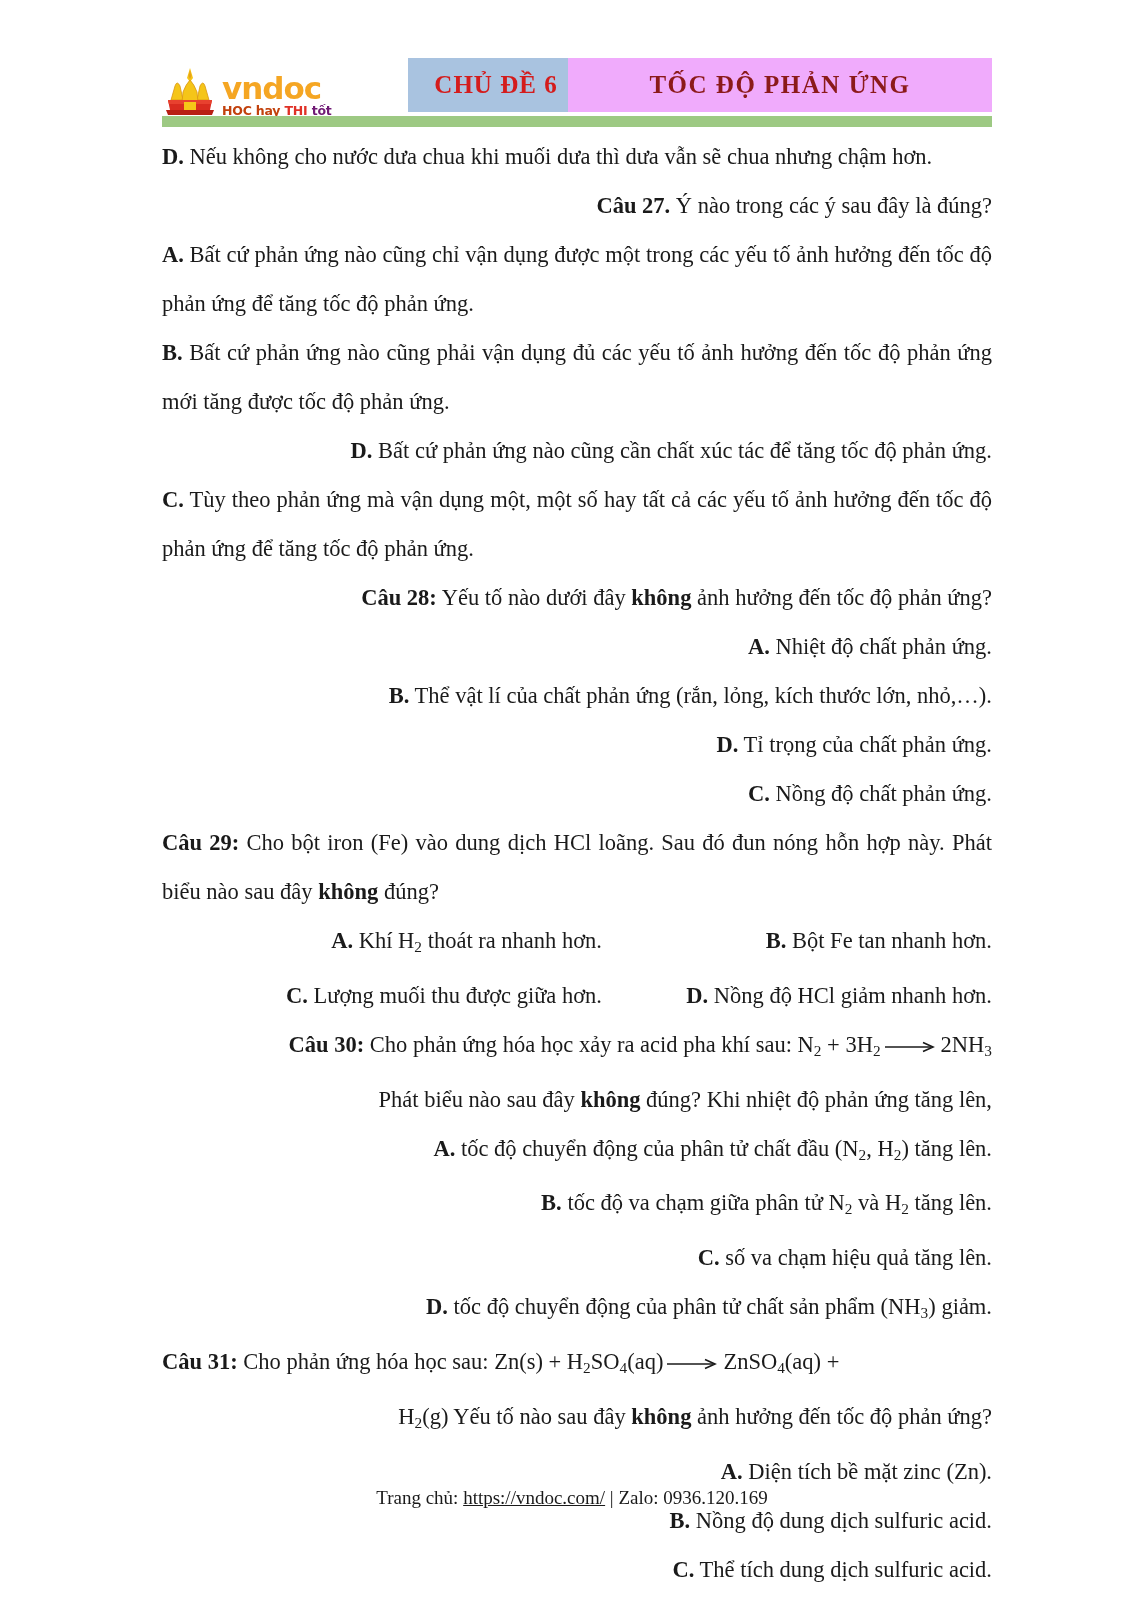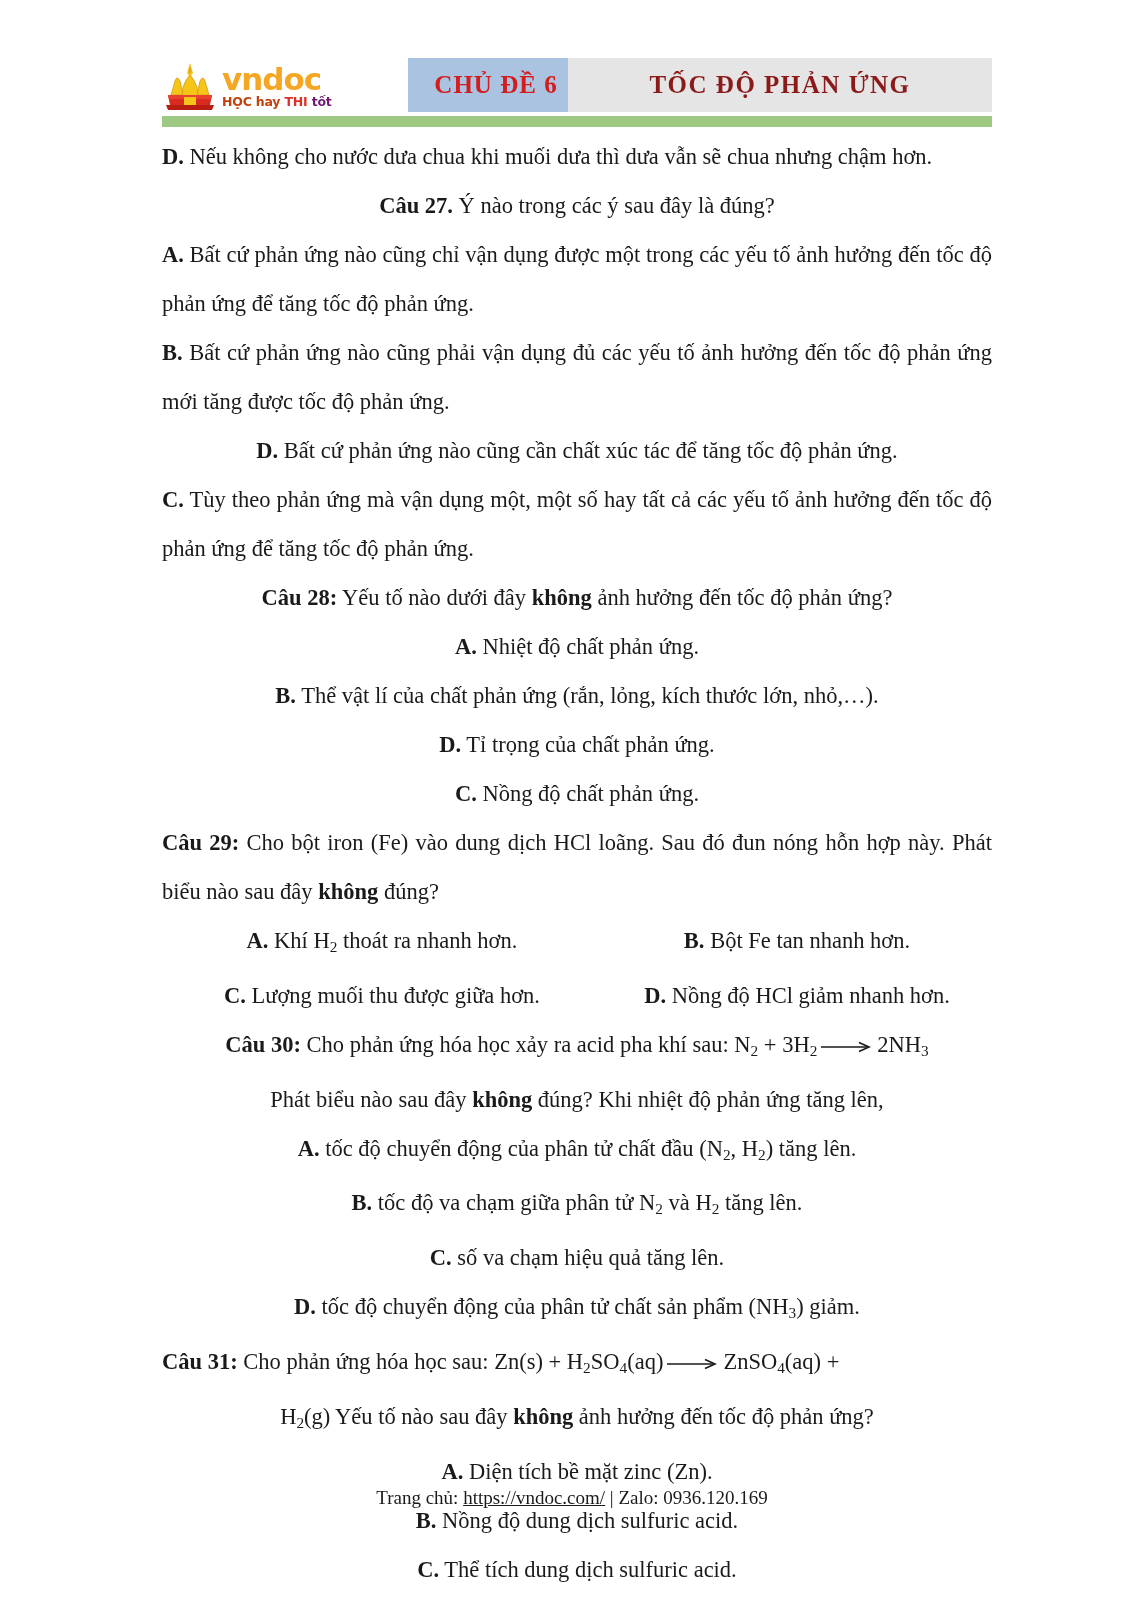--- a/index.html
+++ b/index.html
@@ -31,21 +31,21 @@
     width: 830px;
     height: 72px;
   }
   .logo {
     position: absolute;
     left: 0px;
     top: 4px;
     width: 190px;
     height: 62px;
     display: flex;
-    align-items: center;
+    align-items: flex-end;
     gap: 4px;
   }
   .logo-mark {
     width: 56px;
     height: 52px;
     position: relative;
     flex: 0 0 auto;
   }
   .logo-text {
     display: flex;
@@ -92,21 +92,21 @@
     color: #d41c1c;
     letter-spacing: 1px;
     white-space: nowrap;
   }
   .banner-yellow {
     position: absolute;
     left: 406px;
     top: 6px;
     width: 424px;
     height: 54px;
-    background: #e5e5e5;
+    background: #f0abfc;
     display: flex;
     align-items: center;
     justify-content: center;
   }
   .banner-yellow .ytxt {
     font-family: "Liberation Serif", serif;
     font-weight: bold;
     font-size: 25px;
     color: #8b1a1a;
     letter-spacing: 1.5px;
@@ -130,21 +130,21 @@
   }
   p.line {
     margin: 0 0 0 0;
     font-size: 22.5px;
     line-height: 49px;
     text-align: justify;
     text-justify: inter-word;
     color: #1a1a1a;
     word-spacing: 0px;
   }
-  p.nojust { text-align: center; }
+  p.nojust { text-align: right; }
   .b { font-weight: bold; }
   .red { color: #c0152f; }
   .red .b { font-weight: bold; }
   sub {
     font-size: 0.68em;
     vertical-align: -0.25em;
   }
   .arrow {
     display: inline-block;
     position: relative;

